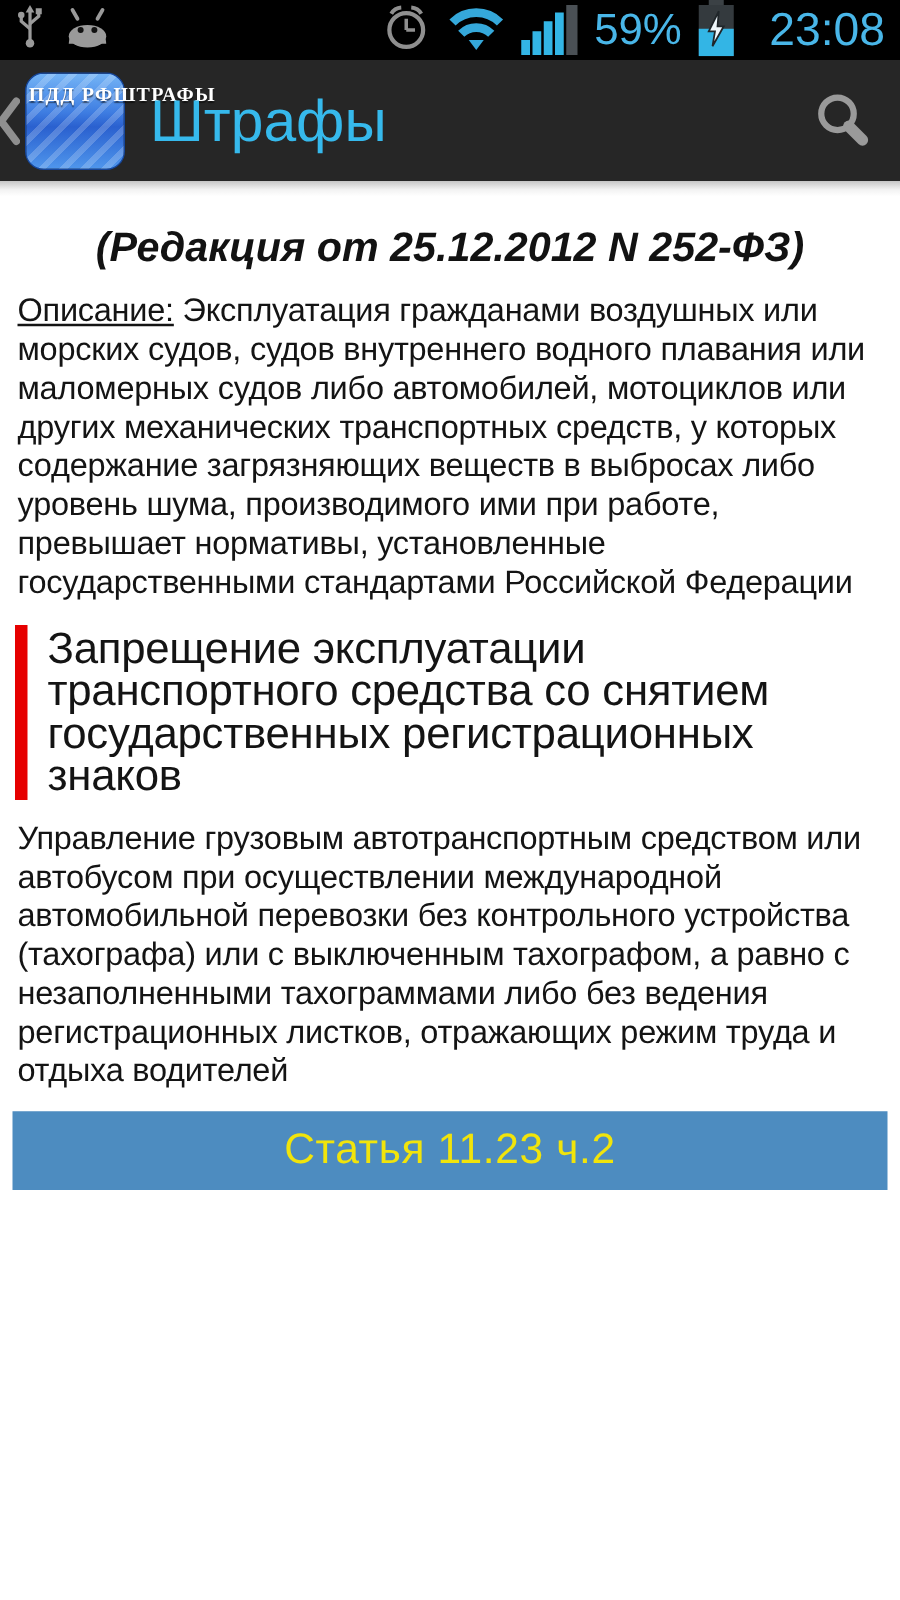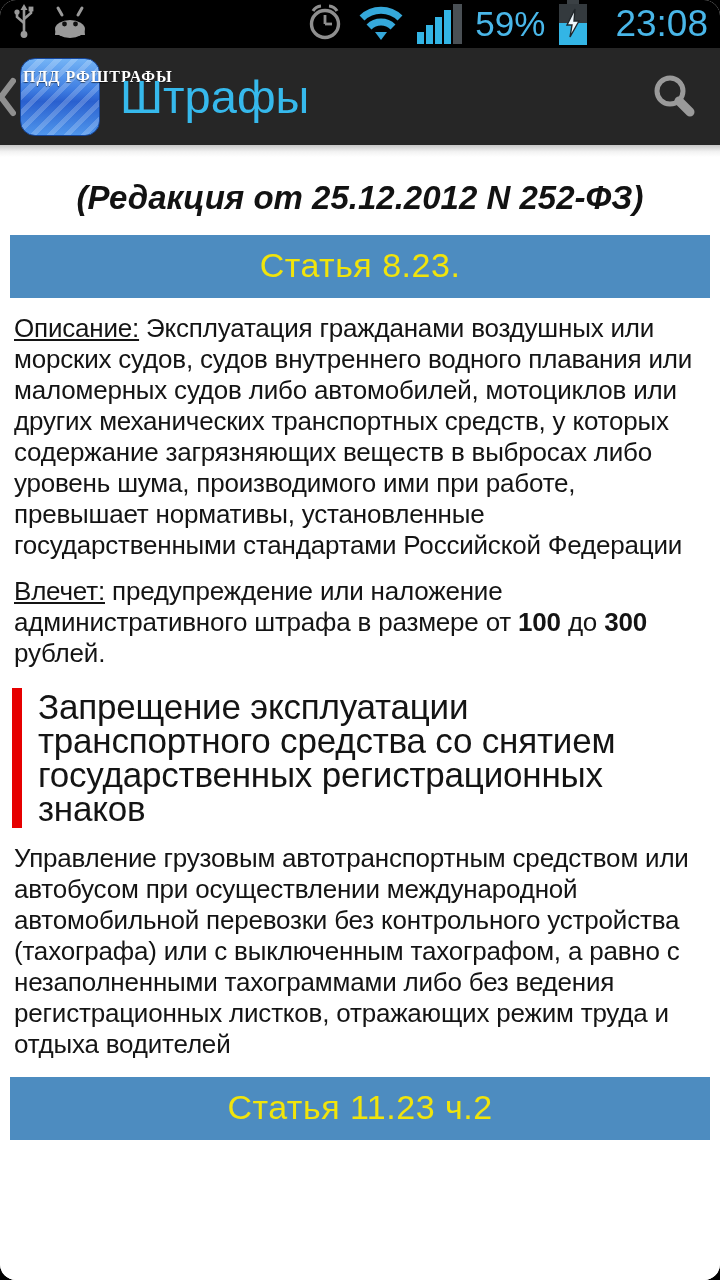--- a/index.html
+++ b/index.html
@@ -1,19 +1,19 @@
 <!DOCTYPE html>
 <html><head>
 <meta charset="utf-8">
 <style>
   html,body { margin:0; padding:0; background:#000; }
   .screen {
     width:720px; height:1280px; background:#fff; overflow:hidden;
     font-family:"Liberation Sans", sans-serif;
-    display:flex; flex-direction:column; position:relative;border-radius:16px;
+    display:flex; flex-direction:column; position:relative;
   }
 
   
   .status-bar {
     height:48px; background:#000; flex:none;
     display:flex; align-items:center; padding:0 12px; gap:13px;
   }
   .sb-spacer { flex:1; }
   .sb-text { color:#49b6e8; font-size:35px; line-height:48px; }
   .sb-time { font-size:37px; margin-left:14px; }
@@ -154,26 +154,24 @@
       </svg>
     </span>
   </div>
 
   <div class="header-shadow"></div>
 
   <div class="content">
 
     <div class="edition">(Редакция от 25.12.2012 N 252-ФЗ)</div>
 
-    <div class="banner">Статья 8.23.</div>
 
 
     <p class="body"><span class="u">Описание:</span><span> Эксплуатация гражданами воздушных или морских судов, судов внутреннего водного плавания или маломерных судов либо автомобилей, мотоциклов или других механических транспортных средств, у которых содержание загрязняющих веществ в выбросах либо уровень шума, производимого ими при работе, превышает нормативы, установленные государственными стандартами Российской Федерации</span></p>
 
-    <p class="body"><span class="u">Влечет:</span><span> предупреждение или наложение административного штрафа в размере от </span><b>100</b><span> до </span><b>300</b><span> рублей.</span></p>
 
     <div class="quote">
       <p>Запрещение эксплуатации транспортного средства со снятием государственных регистрационных знаков</p>
     </div>
 
 
     <p class="body">Управление грузовым автотранспортным средством или автобусом при осуществлении международной автомобильной перевозки без контрольного устройства (тахографа) или с выключенным тахографом, а равно с незаполненными тахограммами либо без ведения регистрационных листков, отражающих режим труда и отдыха водителей</p>
 
 
     <div class="banner">Статья 11.23 ч.2</div>

